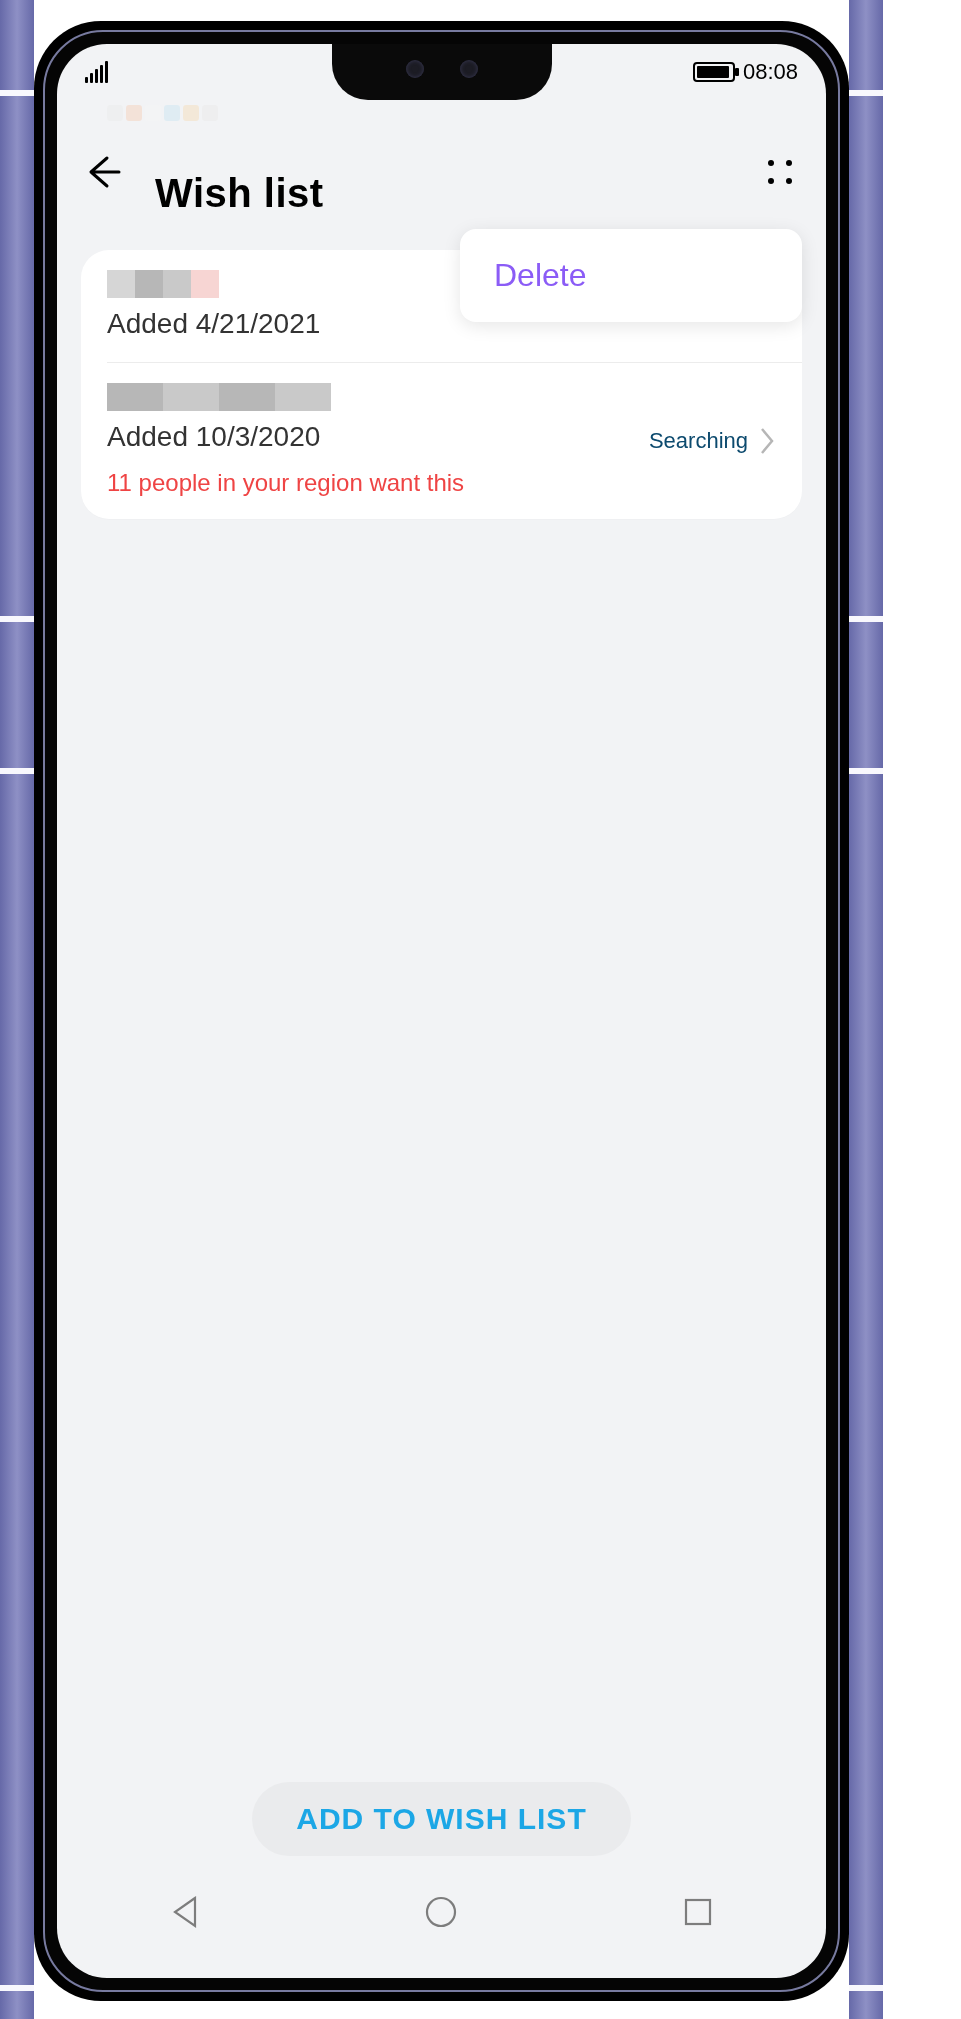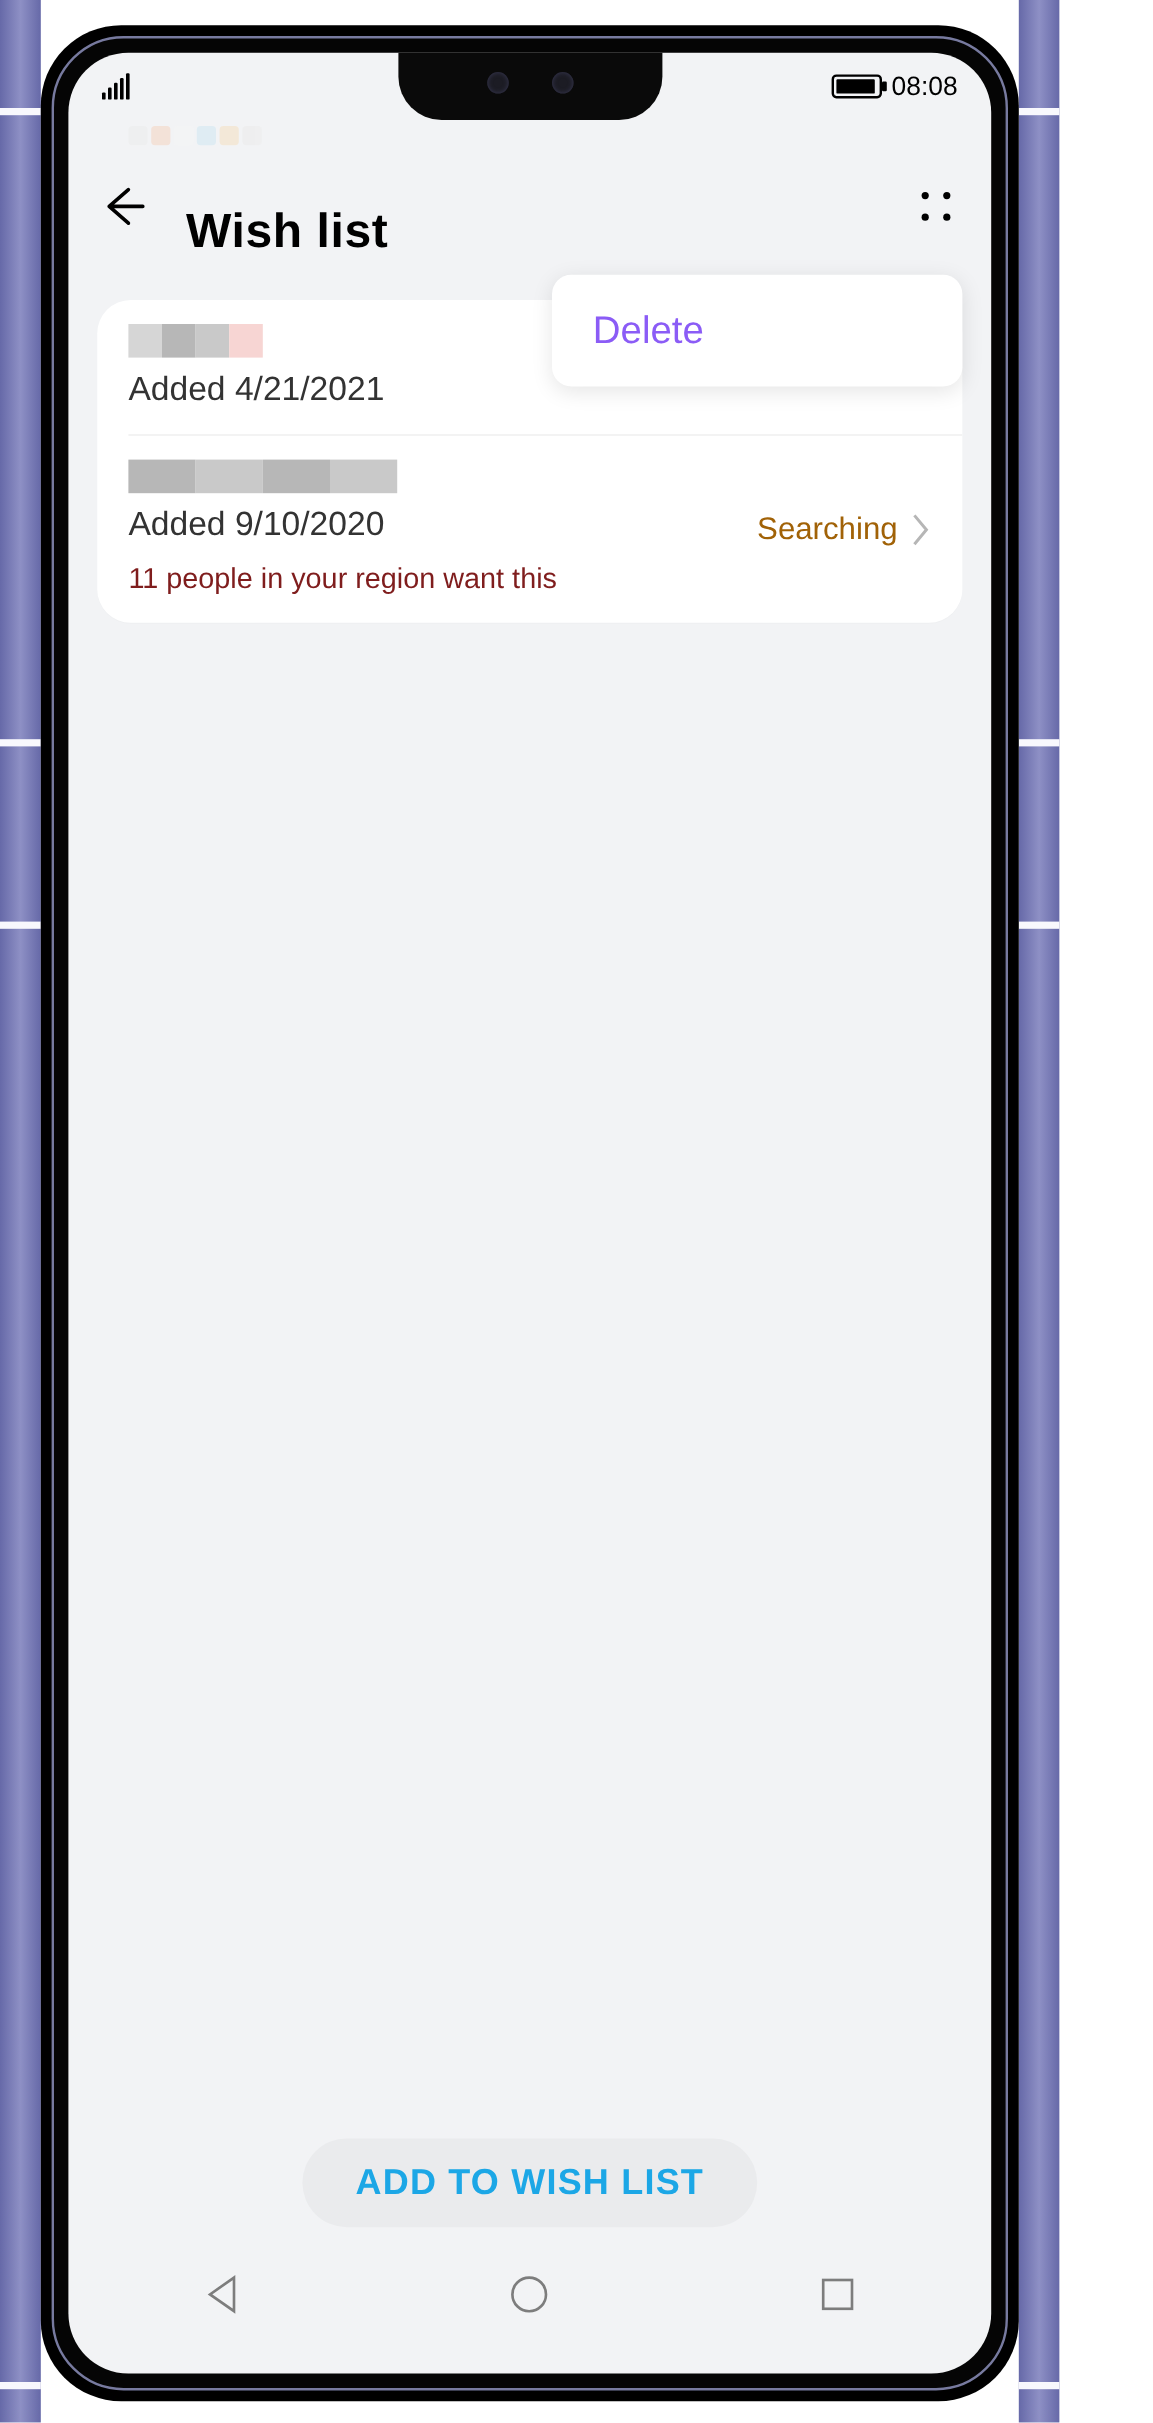--- a/index.html
+++ b/index.html
@@ -35,24 +35,24 @@
 
   .content{position:absolute;left:24px;right:24px;top:206px;}
   .card{background:#fff;border-radius:28px;box-shadow:0 1px 0 rgba(0,0,0,.01);overflow:hidden;}
   .row{padding:20px 26px 22px;position:relative;}
   .row+.row{border-top:1px solid #ECECEC;margin-left:26px;padding-left:0;}
   .thumb{display:flex;gap:0;margin-bottom:10px;}
   .px{width:28px;height:28px;}
   .g1{background:#D6D6D6;} .g2{background:#B7B7B7;} .g3{background:#C9C9C9;} .p1{background:#F7D5D3;}
   .pxw{width:56px;height:28px;}
   .added{font-size:28px;color:#333;}
-  .status-text{position:absolute;right:26px;top:50%;transform:translateY(-50%);display:flex;align-items:center;gap:10px;color:#a16207;font-size:26px;}
+  .status-text{position:absolute;right:26px;top:50%;transform:translateY(-50%);display:flex;align-items:center;gap:10px;color:#0c4a6e;font-size:22px;}
   .row:first-child .status-text{color:#6F6F6F;font-size:28px;}
   .chev svg{width:18px;height:30px;display:block;stroke:#B6B6B6;stroke-width:2.5;fill:none;}
-  .subtext{font-size:24px;color:#7f1d1d;margin-top:16px;}
+  .subtext{font-size:24px;color:#ef4444;margin-top:16px;}
 
   .menu{position:absolute;right:24px;top:185px;width:342px;background:#fff;border-radius:16px;box-shadow:0 4px 18px rgba(0,0,0,.10);padding:28px 34px;z-index:60;}
   .menu-item{font-size:32px;color:#8b5cf6;}
 
   .pixelated-apps{position:absolute;left:50px;top:58px;height:22px;display:flex;align-items:center;gap:3px;opacity:.6;}
   .pa{width:16px;height:16px;border-radius:3px;}
   .pa1{background:#EDEDED;} .pa2{background:#F5D7C6;} .pa3{background:#F5F5F5;} .pa4{background:#D3E8F2;} .pa5{background:#F5E2C6;} .pa6{background:#ECECEC;}
 
   .cta-wrap{position:absolute;left:0;right:0;bottom:122px;display:flex;justify-content:center;align-items:flex-end;}
   .cta{background:#EAEBED;border-radius:42px;padding:20px 44px;font-size:30px;font-weight:700;color:#1CA7E6;letter-spacing:1px;}
@@ -143,21 +143,21 @@
               </div>
             </div>
 
             <div class="row">
               <div class="thumb">
                 <div class="pxw g2"></div>
                   <div class="pxw g3"></div>
                   <div class="pxw g2"></div>
                   <div class="pxw g3"></div>
               </div>
-              <div class="added">Added 9/10/2020</div>
+              <div class="added">Added 10/3/2020</div>
               <div class="status-text">
                 <span>Searching</span>
                 <span class="chev">
                     <svg viewBox="0 0 18 30">
                       <path d="M4 3 L14 15 L4 27"></path>
                     </svg>
                   </span>
               </div>
               <div class="subtext">11 people in your region want this</div>
             </div>

